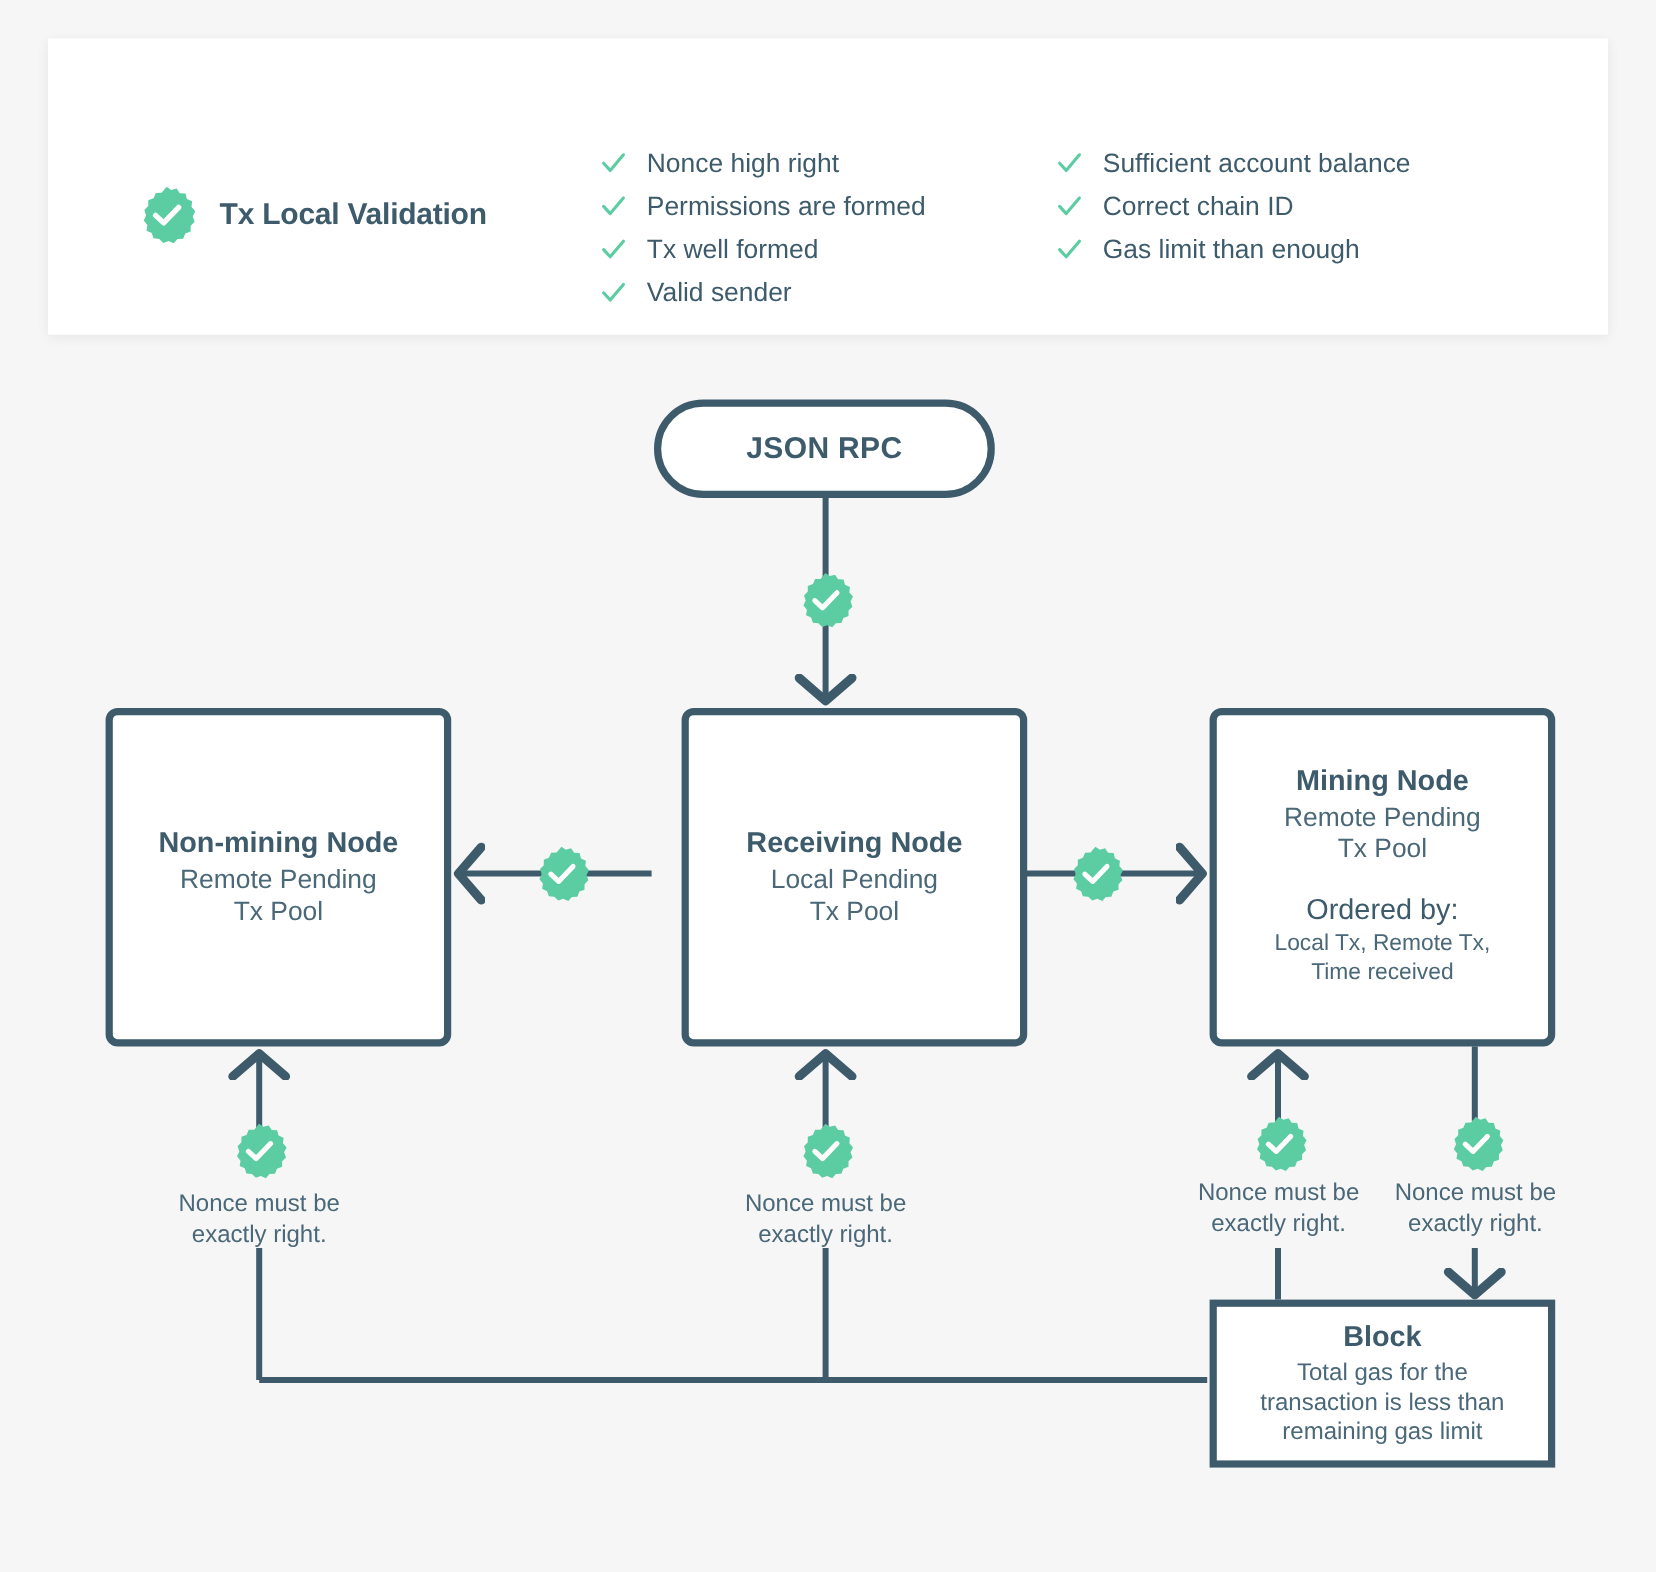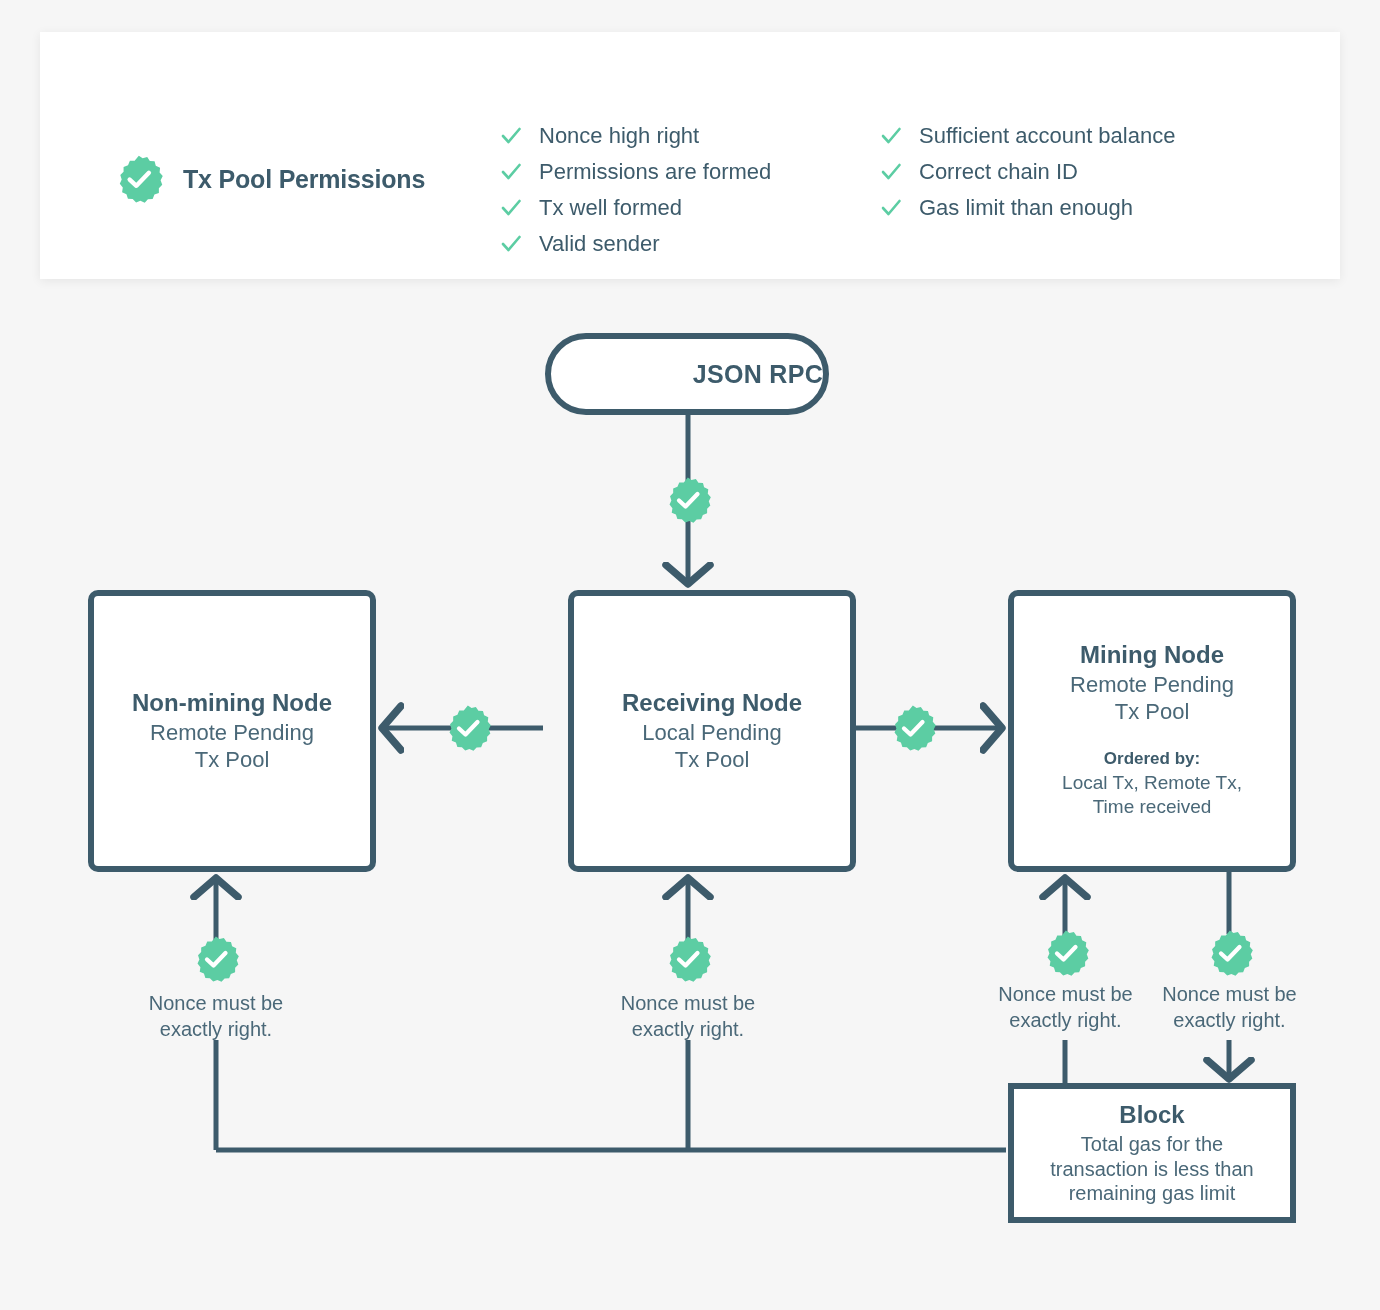--- a/index.html
+++ b/index.html
@@ -92,21 +92,21 @@
     left: 545px;
     top: 333px;
     width: 284px;
     height: 82px;
     border: 6px solid #3d5b6b;
     border-radius: 41px;
     background: #ffffff;
     box-sizing: border-box;
     display: flex;
     align-items: center;
-    justify-content: flex-end;
+    justify-content: center;
     z-index: 3;
   }
   .pill-label {
     font-size: 25px;
     font-weight: bold;
     letter-spacing: 0.3px;
     color: #3d5b6b;
   }
 
   .box {
@@ -128,22 +128,22 @@
     color: #3d5b6b;
     line-height: 1.25;
   }
   .box-sub {
     font-size: 22px;
     color: #4a6878;
     line-height: 1.22;
     margin-top: 2px;
   }
   .box-extra-label {
-    font-size: 17px;
-    font-weight: bold;
+    font-size: 24px;
+    font-weight: normal;
     color: #3d5b6b;
     margin-top: 24px;
     line-height: 1.2;
   }
   .box-extra-text {
     font-size: 19px;
     color: #4a6878;
     line-height: 1.25;
     margin-top: 1px;
   }
@@ -170,21 +170,21 @@
 
 <div class="val-card">
 
   <div class="val-title-wrap">
     <span>
       <svg class="badge" width="52" height="52" viewBox="0 0 100 100" aria-hidden="true">
         <path fill="#5ccda3" d="M50 2.5 58 8 67.5 5.6 73 13.6 82.9 14.2 85.4 23.8 94.4 27.9 93.4 37.8 100 45.2 95.5 54.1 98.9 63.4 91.9 70.5 91.9 80.4 82.6 83.9 78.9 93.1 69 93.6 62.3 100.9 53.3 96.9 44.3 100.3 37.1 93.4 27.2 92.4 24.1 83.1 15 79 16.5 69.2 10.2 61.4 14.2 52.4 11.3 43.2 18.1 36 18.1 26.1 27.4 22.5 31.3 13.4 41.2 13.1Z" transform="scale(0.92) translate(4,3)"></path>
         <path fill="none" stroke="#ffffff" stroke-width="8.5" stroke-linecap="round" stroke-linejoin="round" d="M32 51 L45 63 L69 38"></path>
       </svg>
     </span>
-    <span class="val-title">Tx Pool Permissions</span>
+    <span class="val-title">Tx Local Validation</span>
   </div>
 
   <div class="val-col val-col-1">
     <div class="val-item">
       <svg class="tick" viewBox="0 0 22 36">
           <path fill="none" stroke="#5ccda3" stroke-width="2.6" stroke-linecap="round" stroke-linejoin="round" d="M3 18 L8.5 24 L19.5 11"></path>
         </svg>
       <span class="val-item-text">Nonce high right</span>
     </div>
     <div class="val-item">

